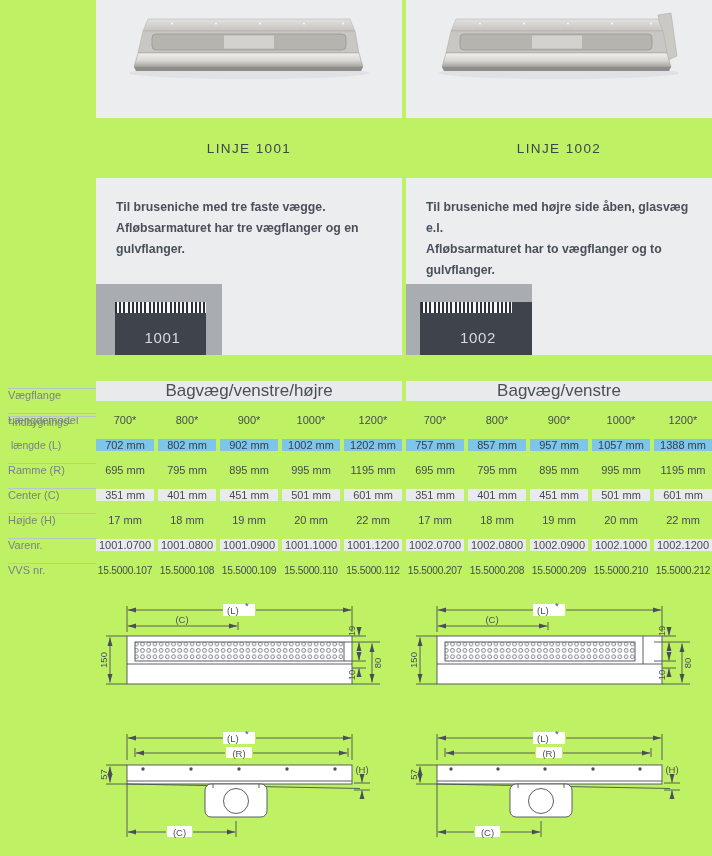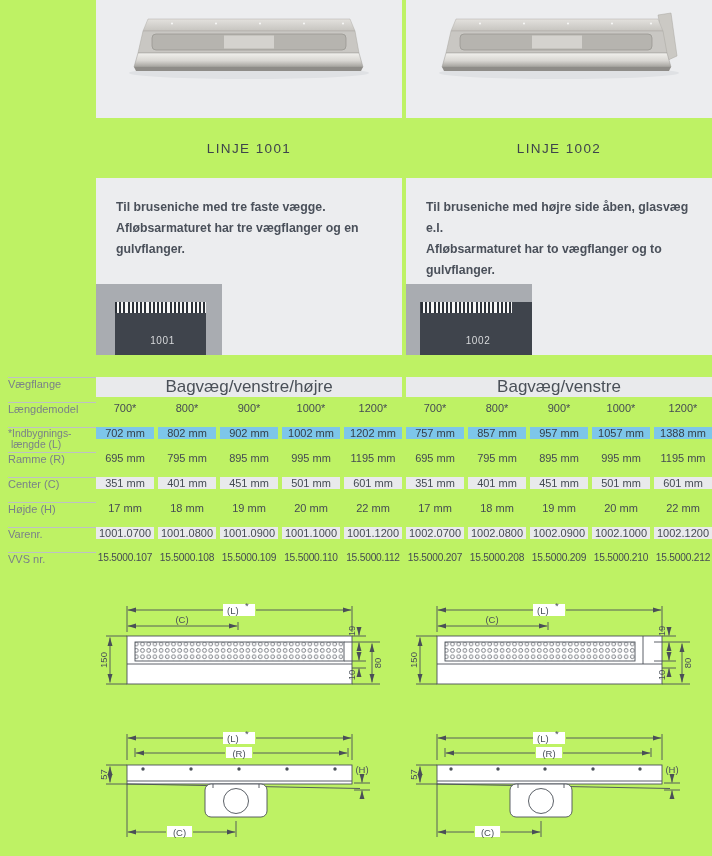--- a/index.html
+++ b/index.html
@@ -17,28 +17,28 @@
   .dline{color:#4A505A;font-size:12.3px;line-height:21px;font-weight:bold;}
   .niche{position:absolute;left:0;bottom:0;width:126px;height:71px;background:#A9ACB1;}
   .niche .dark{position:absolute;top:18px;bottom:0;background:#3F444C;}
   .n1001 .dark{left:19px;width:91px;}
   .n1002 .dark{left:14px;right:0;padding-left:30px;}
   .grate{position:absolute;top:0;height:11px;
          background:repeating-linear-gradient(90deg,#2c3138 0 2px,#f7f7f7 2px 4.2px);}
   .n1001 .grate{left:0;right:0;}
   .n1002 .grate{left:1px;width:91px;}
   .nlabel{position:absolute;bottom:9px;left:4px;right:0;text-align:center;
-          color:#D7D9DB;font-size:10px;letter-spacing:.6px;}
+          color:#D7D9DB;font-size:15px;letter-spacing:.6px;}
   
   .spec{margin-top:22px;}
-  .trow{display:flex;height:24px;margin-bottom:1px;align-items:flex-start;border-radius:9px;}
+  .trow{display:flex;height:24px;margin-bottom:1px;align-items:flex-end;border-radius:9px;}
   .rlabel{width:88px;margin-left:8px;border-top:1px solid #BEC1C6;
           display:flex;flex-direction:column;justify-content:center;
           font-size:11px;color:#7A8188;box-sizing:border-box;}
-  .rlabel .l2{padding-left:3px;}
+  .rlabel .l2{padding-left:3px;margin-top:12px;}
   .rlabel.two{font-size:10.4px;line-height:11px;}
   .cg{display:flex;gap:4px;width:306px;}
   .cg2{margin-left:4px;}
   .cell{flex:1;display:flex;align-items:center;justify-content:center;
         font-size:11px;color:#454B53;white-space:nowrap;}
   .blue .cell{background:#7DC6EA;color:#333F49;}
   .gray .cell{background:#E9EAEC;}
   .vvs .cell{font-size:10.2px;letter-spacing:-0.2px;}
   .merged{width:306px;background:#E9EAEC;display:flex;align-items:center;justify-content:center;
           font-size:17px;color:#4A5058;}

